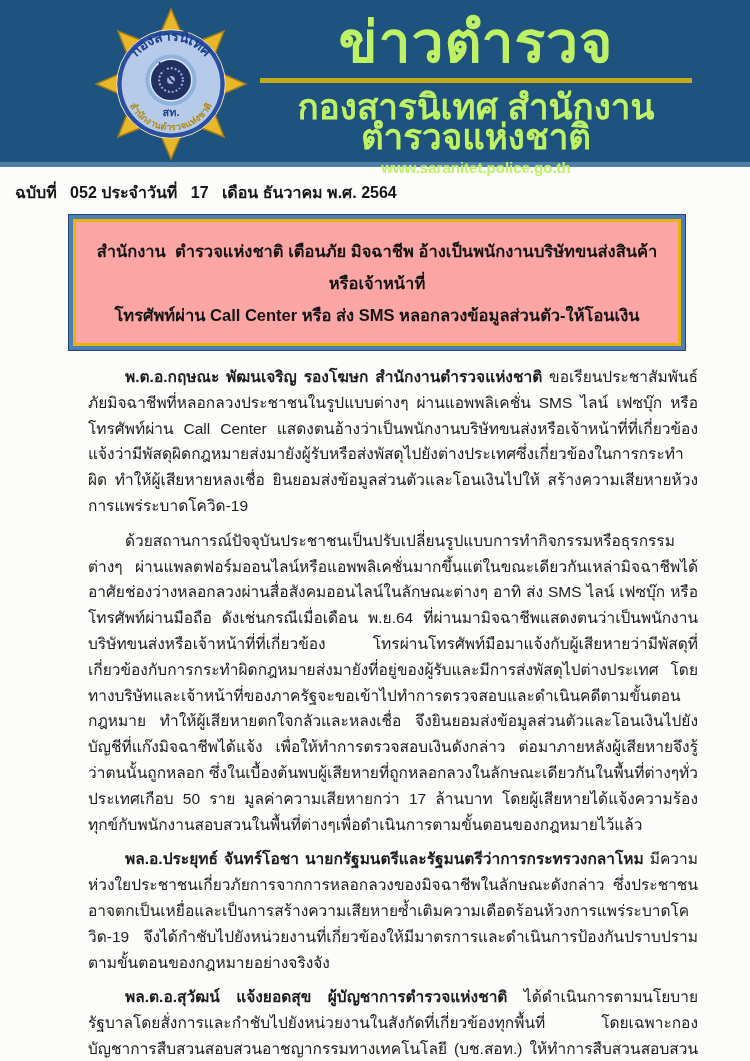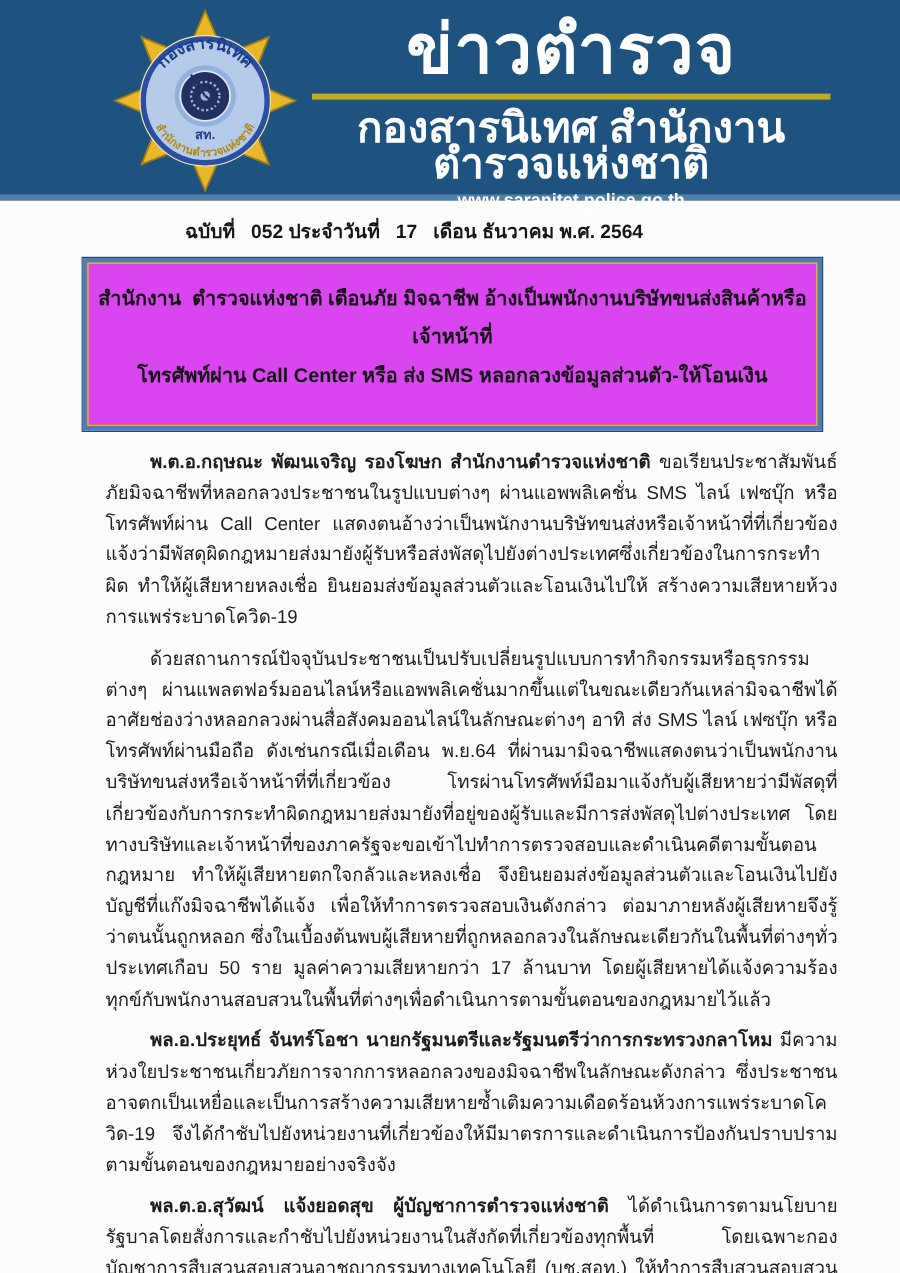--- a/index.html
+++ b/index.html
@@ -8,37 +8,37 @@
     background:#fcfcfa;overflow:hidden;
     font-family:"Liberation Sans","DejaVu Sans",sans-serif;
     color:#1c1c1c;
   }
   
   .banner{
     position:relative;height:162px;background:#1e5380;
     border-bottom:5px solid #4f7fa6;
   }
   .badge{position:absolute;left:92px;top:5px;width:158px;height:158px;}
-  .masthead{position:absolute;left:258px;top:12px;width:436px;text-align:center;color:#ffffff;}
+  .masthead{position:absolute;left:258px;top:12px;width:436px;text-align:center;color:#bef264;}
   .masthead .title{
     font-size:57px;font-weight:800;letter-spacing:1px;line-height:60px;
   }
   .masthead .gold-rule{height:5px;background:#c4ab1d;margin:6px 2px 9px;}
   .masthead .subtitle{font-size:35px;font-weight:800;line-height:30px;}
   .masthead .phone{font-size:17px;font-weight:700;margin-top:7px;}
   .masthead .website{font-size:15px;font-weight:700;margin-top:7px;}
   
   .issue-line{
-    margin:13px 60px 0 0;text-align:center;font-weight:700;font-size:16px;
-    white-space:pre;color:#161616;
+    margin:13px 60px 0 0;text-align:left;font-weight:700;font-size:16px;
+    white-space:pre;color:#161616;padding-left:15px;
   }
   
   .hbox-outer{margin:9px 64px 0 68px;border:1px solid #24466e;}
   .hbox-mid{border:4px solid #4e7fb4;}
-  .hbox-inner{border:1px solid #eab308;padding:13px 6px 25px;background:#d946ef;}
+  .hbox-inner{border:3px solid #eab308;padding:13px 6px 12px;background:#fca5a5;}
   .hbox-inner .hline{
     text-align:center;font-weight:700;font-size:16.5px;line-height:32px;
     white-space:pre-wrap;color:#141414;
   }
   
   .doc-body{
     margin:13px 52px 0 88px;font-size:15.5px;line-height:25.8px;
     text-align:justify;color:#1d1d1d;
   }
   .para{text-indent:37px;margin:4px 0 9px 0;}

